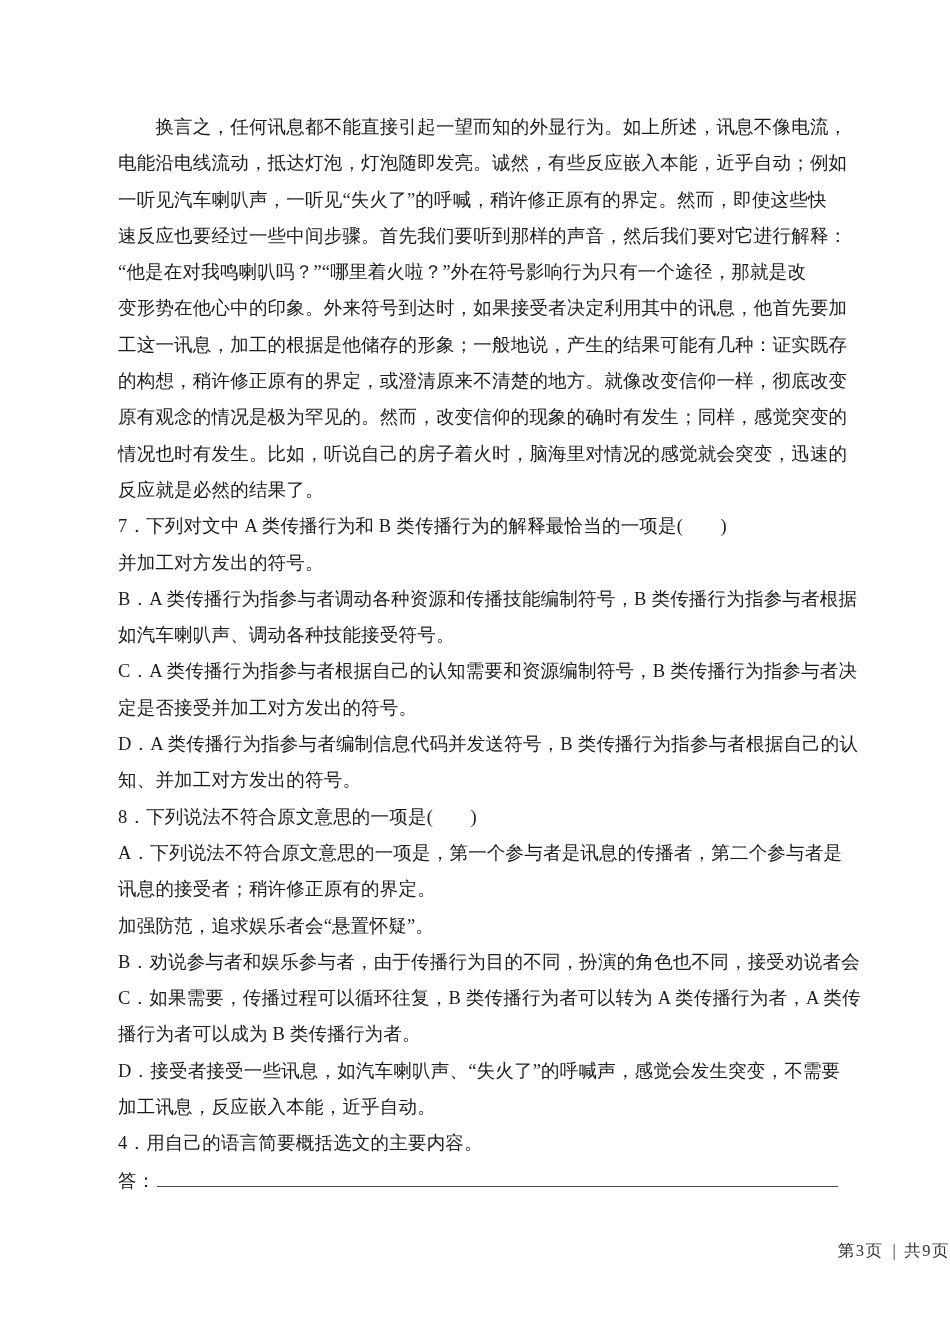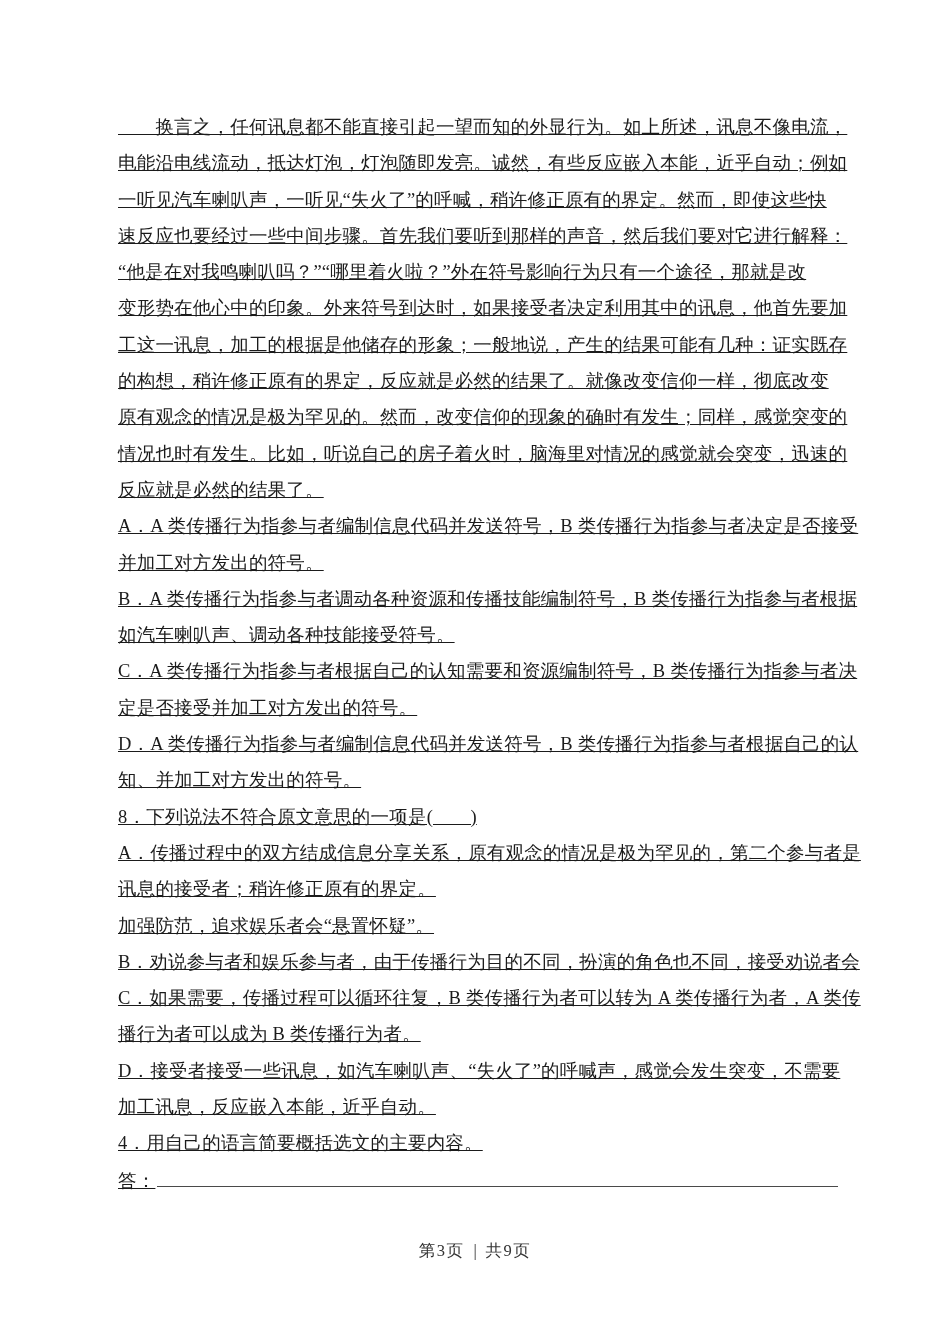--- a/index.html
+++ b/index.html
@@ -22,21 +22,20 @@
     left: 118px;
     top: 109px;
     width: 726px;
   }
   .line {
     height: 36.3px;
     line-height: 36.3px;
     font-size: 18.5px;
     white-space: nowrap;
     letter-spacing: 0.2px;
-    text-decoration: underline;
   }
   .answer-line {
     display: flex;
     align-items: baseline;
   }
   .answer-label {
     flex: 0 0 auto;
   }
   .answer-blank {
     flex: 1 1 auto;
@@ -44,21 +43,21 @@
     height: 24px;
     margin-left: 2px;
     margin-right: 6px;
     border-bottom: 1.4px solid #4a4a4a;
   }
   .footer {
     position: absolute;
     left: 0;
     right: 0;
     top: 1240px;
-    text-align: center;
+    text-align: right;
     font-size: 16.5px;
     letter-spacing: 1.5px;
     color: #333333;
   }
   .footer .divider {
     display: inline-block;
     margin: 0 7px 0 9px;
     color: #333333;
   }
 </style>
@@ -68,36 +67,36 @@
 <div class="page">
   <div class="content">
 
     <div class="line">　　换言之，任何讯息都不能直接引起一望而知的外显行为。如上所述，讯息不像电流，</div>
     <div class="line">电能沿电线流动，抵达灯泡，灯泡随即发亮。诚然，有些反应嵌入本能，近乎自动；例如</div>
     <div class="line">一听见汽车喇叭声，一听见“失火了”的呼喊，稍许修正原有的界定。然而，即使这些快</div>
     <div class="line">速反应也要经过一些中间步骤。首先我们要听到那样的声音，然后我们要对它进行解释：</div>
     <div class="line">“他是在对我鸣喇叭吗？”“哪里着火啦？”外在符号影响行为只有一个途径，那就是改</div>
     <div class="line">变形势在他心中的印象。外来符号到达时，如果接受者决定利用其中的讯息，他首先要加</div>
     <div class="line">工这一讯息，加工的根据是他储存的形象；一般地说，产生的结果可能有几种：证实既存</div>
-    <div class="line">的构想，稍许修正原有的界定，反应就是必然的结果了。就像改变信仰一样，彻底改变</div>
+    <div class="line">的构想，稍许修正原有的界定，或澄清原来不清楚的地方。就像改变信仰一样，彻底改变</div>
     <div class="line">原有观念的情况是极为罕见的。然而，改变信仰的现象的确时有发生；同样，感觉突变的</div>
     <div class="line">情况也时有发生。比如，听说自己的房子着火时，脑海里对情况的感觉就会突变，迅速的</div>
     <div class="line">反应就是必然的结果了。</div>
 
-    <div class="line">A．A 类传播行为指参与者编制信息代码并发送符号，B 类传播行为指参与者决定是否接受</div>
+    <div class="line">7．下列对文中 A 类传播行为和 B 类传播行为的解释最恰当的一项是(　　)</div>
     <div class="line">并加工对方发出的符号。</div>
     <div class="line">B．A 类传播行为指参与者调动各种资源和传播技能编制符号，B 类传播行为指参与者根据</div>
     <div class="line">如汽车喇叭声、调动各种技能接受符号。</div>
     <div class="line">C．A 类传播行为指参与者根据自己的认知需要和资源编制符号，B 类传播行为指参与者决</div>
     <div class="line">定是否接受并加工对方发出的符号。</div>
     <div class="line">D．A 类传播行为指参与者编制信息代码并发送符号，B 类传播行为指参与者根据自己的认</div>
     <div class="line">知、并加工对方发出的符号。</div>
 
     <div class="line">8．下列说法不符合原文意思的一项是(　　)</div>
-    <div class="line">A．传播过程中的双方结成信息分享关系，原有观念的情况是极为罕见的，第二个参与者是</div>
+    <div class="line">A．下列说法不符合原文意思的一项是，第一个参与者是讯息的传播者，第二个参与者是</div>
     <div class="line">讯息的接受者；稍许修正原有的界定。</div>
     <div class="line">加强防范，追求娱乐者会“悬置怀疑”。</div>
     <div class="line">B．劝说参与者和娱乐参与者，由于传播行为目的不同，扮演的角色也不同，接受劝说者会</div>
     <div class="line">C．如果需要，传播过程可以循环往复，B 类传播行为者可以转为 A 类传播行为者，A 类传</div>
     <div class="line">播行为者可以成为 B 类传播行为者。</div>
     <div class="line">D．接受者接受一些讯息，如汽车喇叭声、“失火了”的呼喊声，感觉会发生突变，不需要</div>
     <div class="line">加工讯息，反应嵌入本能，近乎自动。</div>
 
     <div class="line">4．用自己的语言简要概括选文的主要内容。</div>
     <div class="line answer-line">

